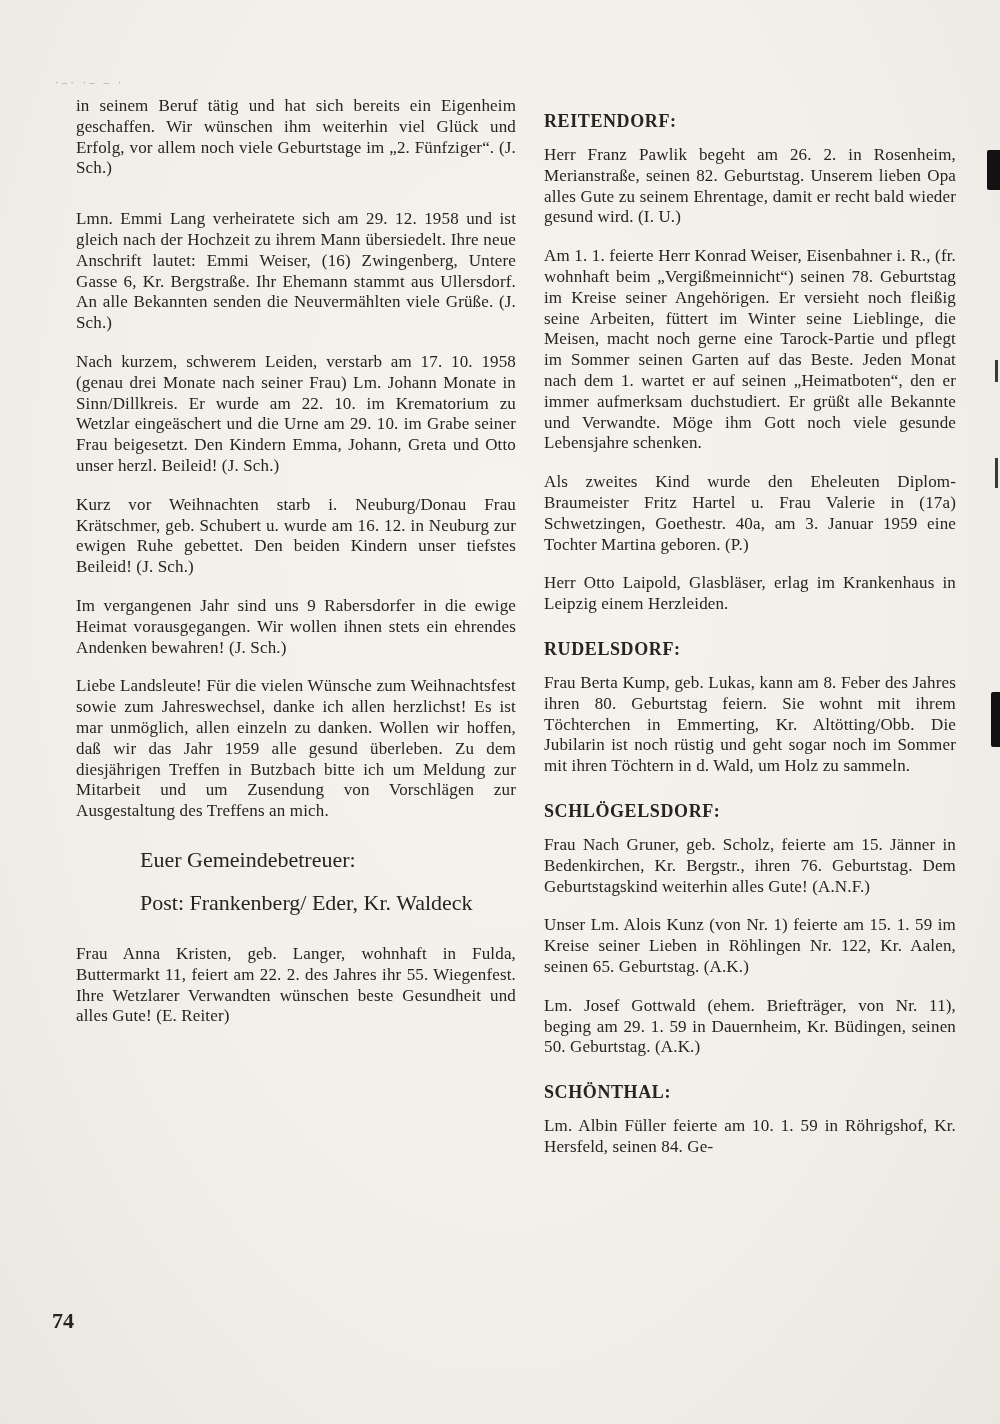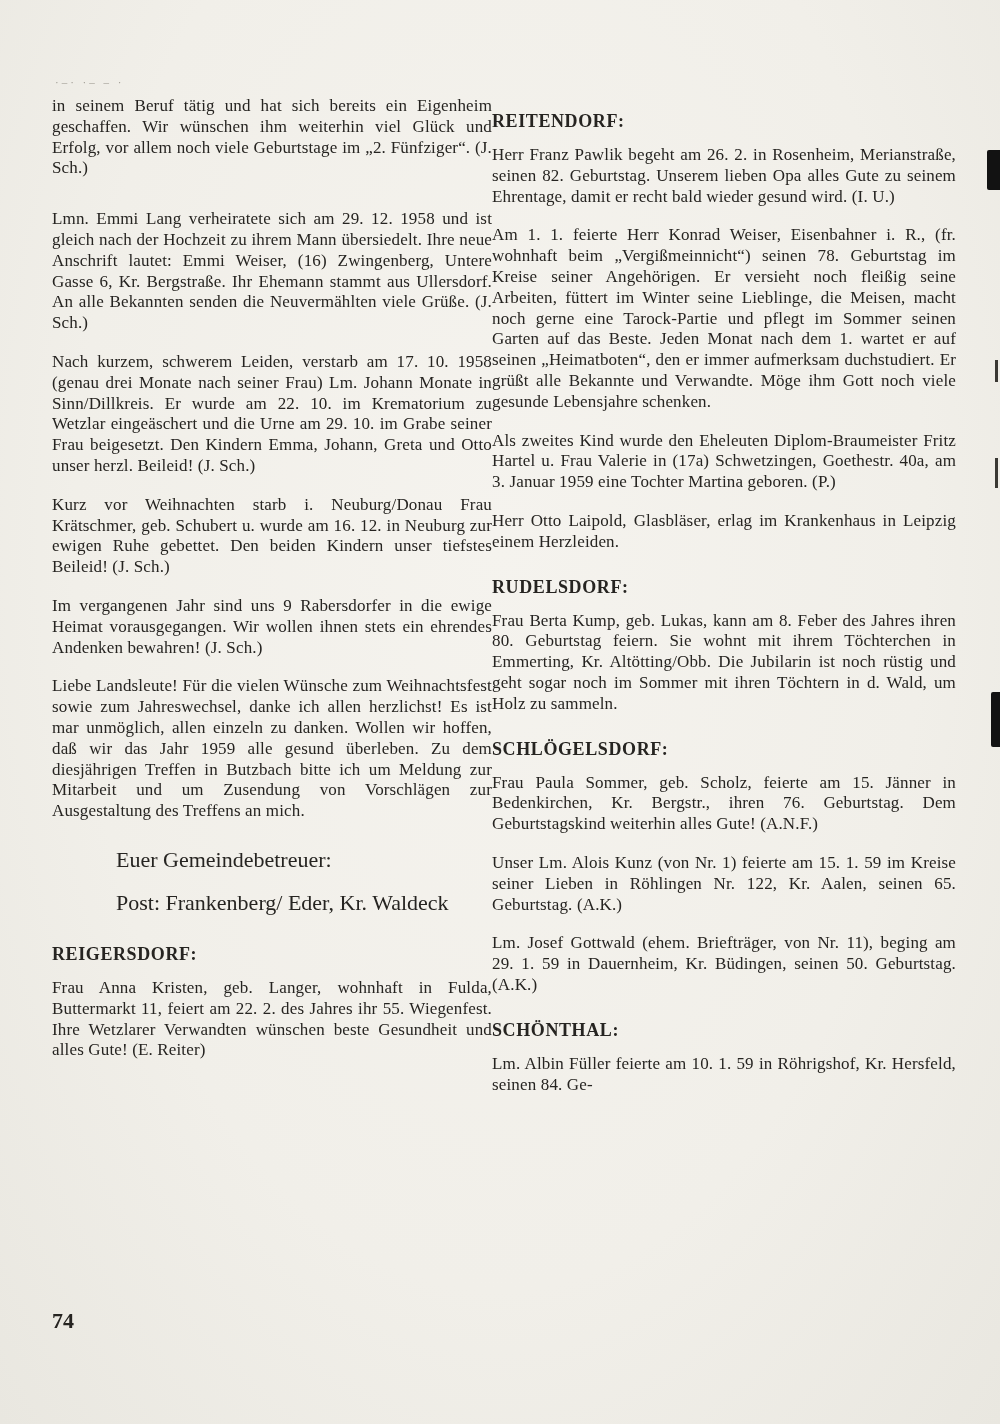--- a/index.html
+++ b/index.html
@@ -7,21 +7,22 @@
     width: 1000px;
     height: 1424px;
     position: relative;
     overflow: hidden;
     background: radial-gradient(ellipse at 50% 38%, #f5f3ee 0%, #f1efe9 60%, #e9e7e0 100%);
     font-family: "Liberation Serif", "DejaVu Serif", serif;
     color: #262421;
   }
   .columns {
     display: flex;
-    padding: 96px 44px 0 52px;
+    gap: 28px;
+    padding: 96px 44px 0 76px;
     box-sizing: border-box;
   }
   .col-left  { flex: 0 0 440px; }
   .col-right { flex: 1; }
   .para {
     font-size: 17px;
     line-height: 20.8px;
     text-align: justify;
     margin: 0 0 18px 0;
     letter-spacing: 0.15px;
@@ -76,34 +77,33 @@
     <p class="para gap-lg"><span>in seinem Beruf tätig und hat sich bereits ein Eigenheim geschaffen. Wir wünschen ihm weiterhin viel Glück und Erfolg, vor allem noch viele Geburtstage im „2. Fünfziger“. (J. Sch.)</span></p>
     <p class="para"><span>Lmn. </span><span class="bold">Emmi Lang</span><span> verheiratete sich am 29. 12. 1958 und ist gleich nach der Hochzeit zu ihrem Mann übersiedelt. Ihre neue Anschrift lautet: Emmi </span><span class="bold">Weiser,</span><span> (16) Zwingenberg, Untere Gasse 6, Kr. Bergstraße. Ihr Ehemann stammt aus Ullersdorf. An alle Bekannten senden die Neuvermählten viele Grüße. (J. Sch.)</span></p>
     <p class="para"><span>Nach kurzem, schwerem Leiden, verstarb am 17. 10. 1958 (genau drei Monate nach seiner Frau) Lm. </span><span class="bold">Johann Monate</span><span> in Sinn/Dillkreis. Er wurde am 22. 10. im Krematorium zu Wetzlar eingeäschert und die Urne am 29. 10. im Grabe seiner Frau beigesetzt. Den Kindern Emma, Johann, Greta und Otto unser herzl. Beileid! (J. Sch.)</span></p>
     <p class="para"><span>Kurz vor Weihnachten starb i. Neuburg/Donau Frau </span><span class="bold">Krätschmer,</span><span> geb. Schubert u. wurde am 16. 12. in Neuburg zur ewigen Ruhe gebettet. Den beiden Kindern unser tiefstes Beileid! (J. Sch.)</span></p>
     <p class="para"><span>Im vergangenen Jahr sind uns 9 Rabersdorfer in die ewige Heimat vorausgegangen. Wir wollen ihnen stets ein ehrendes Andenken bewahren! (J. Sch.)</span></p>
     <p class="para"><span class="bold">Liebe Landsleute!</span><span> Für die vielen Wünsche zum Weihnachtsfest sowie zum Jahreswechsel, danke ich allen herzlichst! Es ist mar unmöglich, allen einzeln zu danken. Wollen wir hoffen, daß wir das Jahr 1959 alle gesund überleben. Zu dem diesjährigen Treffen in Butzbach bitte ich um Meldung zur Mitarbeit und um Zusendung von Vorschlägen zur Ausgestaltung des Treffens an mich.</span></p>
     <div class="signature">
       <p class="sig-line"><span>Euer Gemeindebetreuer:</span></p>
       <p class="sig-line"><span>Post: Frankenberg/ Eder, Kr. Waldeck</span></p>
     </div>
-    <h3 class="heading">REIGERSDORF:</h3>
     <p class="para"><span>Frau </span><span class="bold">Anna Kristen,</span><span> geb. Langer, wohnhaft in Fulda, Buttermarkt 11, feiert am 22. 2. des Jahres ihr 55. Wiegenfest. Ihre Wetzlarer Verwandten wünschen beste Gesundheit und alles Gute! (E. Reiter)</span></p>
   </div>
 
   <div class="col-right">
     <h3 class="heading first">REITENDORF:</h3>
     <p class="para"><span>Herr </span><span class="bold">Franz Pawlik</span><span> begeht am 26. 2. in Rosenheim, Merianstraße, seinen 82. Geburtstag. Unserem lieben Opa alles Gute zu seinem Ehrentage, damit er recht bald wieder gesund wird. (I. U.)</span></p>
     <p class="para"><span>Am 1. 1. feierte Herr </span><span class="bold">Konrad Weiser,</span><span> Eisenbahner i. R., (fr. wohnhaft beim „Vergißmeinnicht“) seinen 78. Geburtstag im Kreise seiner Angehörigen. Er versieht noch fleißig seine Arbeiten, füttert im Winter seine Lieblinge, die Meisen, macht noch gerne eine Tarock-Partie und pflegt im Sommer seinen Garten auf das Beste. Jeden Monat nach dem 1. wartet er auf seinen „Heimatboten“, den er immer aufmerksam duchstudiert. Er grüßt alle Bekannte und Verwandte. Möge ihm Gott noch viele gesunde Lebensjahre schenken.</span></p>
     <p class="para"><span>Als zweites Kind wurde den Eheleuten Diplom-Braumeister </span><span class="bold">Fritz Hartel u. Frau Valerie</span><span> in (17a) Schwetzingen, Goethestr. 40a, am 3. Januar 1959 eine Tochter Martina geboren. (P.)</span></p>
     <p class="para"><span>Herr </span><span class="bold">Otto Laipold,</span><span> Glasbläser, erlag im Krankenhaus in Leipzig einem Herzleiden.</span></p>
     <h3 class="heading">RUDELSDORF:</h3>
     <p class="para"><span>Frau </span><span class="bold">Berta Kump,</span><span> geb. Lukas, kann am 8. Feber des Jahres ihren 80. Geburtstag feiern. Sie wohnt mit ihrem Töchterchen in Emmerting, Kr. Altötting/Obb. Die Jubilarin ist noch rüstig und geht sogar noch im Sommer mit ihren Töchtern in d. Wald, um Holz zu sammeln.</span></p>
     <h3 class="heading">SCHLÖGELSDORF:</h3>
-    <p class="para"><span>Frau </span><span class="bold">Paula Sommer,</span><span> geb. Scholz, feierte am 15. Jänner in Bedenkirchen, Kr. Bergstr., ihren 76. Geburtstag. Dem Geburtstagskind weiterhin alles Gute! (A.N.F.)</span></p>
+    <p class="para"><span>Frau </span><span class="bold">Nach Gruner,</span><span> geb. Scholz, feierte am 15. Jänner in Bedenkirchen, Kr. Bergstr., ihren 76. Geburtstag. Dem Geburtstagskind weiterhin alles Gute! (A.N.F.)</span></p>
     <p class="para"><span>Unser Lm. </span><span class="bold">Alois Kunz</span><span> (von Nr. 1) feierte am 15. 1. 59 im Kreise seiner Lieben in Röhlingen Nr. 122, Kr. Aalen, seinen 65. Geburtstag. (A.K.)</span></p>
     <p class="para"><span>Lm. </span><span class="bold">Josef Gottwald</span><span> (ehem. Briefträger, von Nr. 11), beging am 29. 1. 59 in Dauernheim, Kr. Büdingen, seinen 50. Geburtstag. (A.K.)</span></p>
     <h3 class="heading">SCHÖNTHAL:</h3>
     <p class="para"><span>Lm. </span><span class="bold">Albin Füller</span><span> feierte am 10. 1. 59 in Röhrigshof, Kr. Hersfeld, seinen 84. Ge-</span></p>
   </div>
 
 </div>
 
 <div class="page-number">74</div>
 

